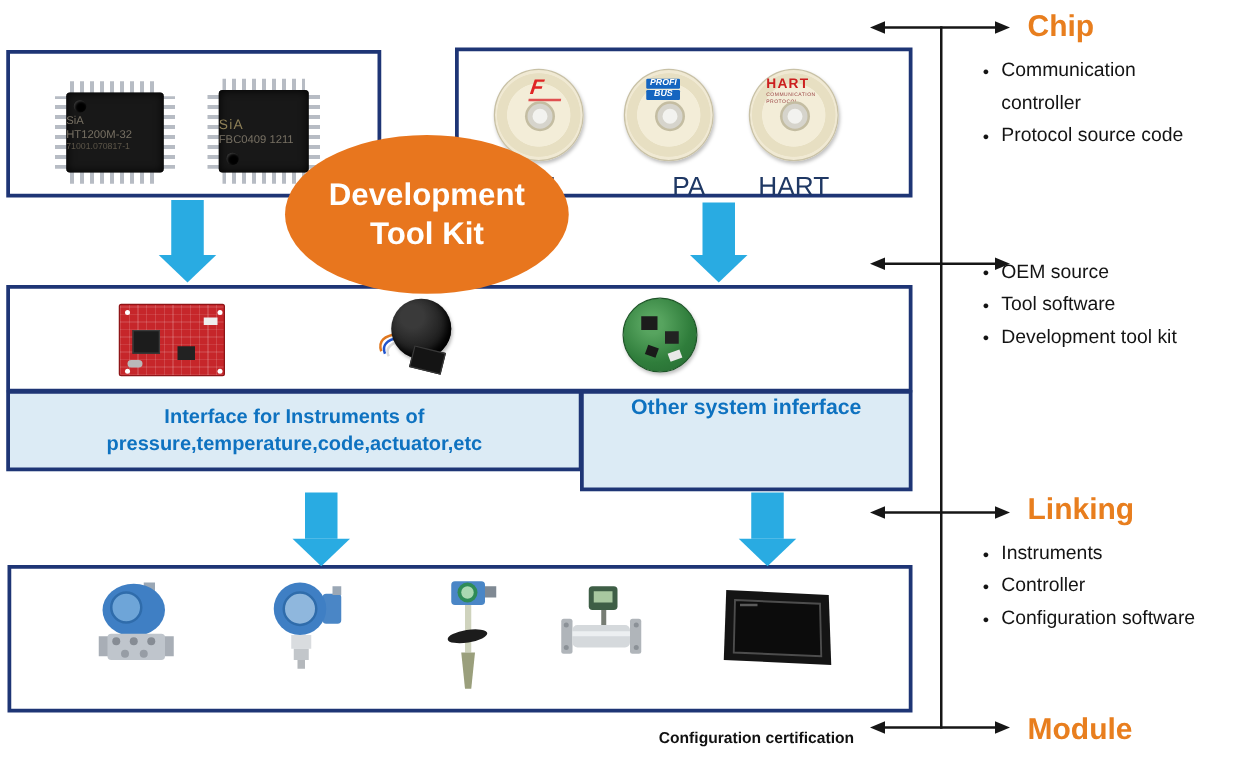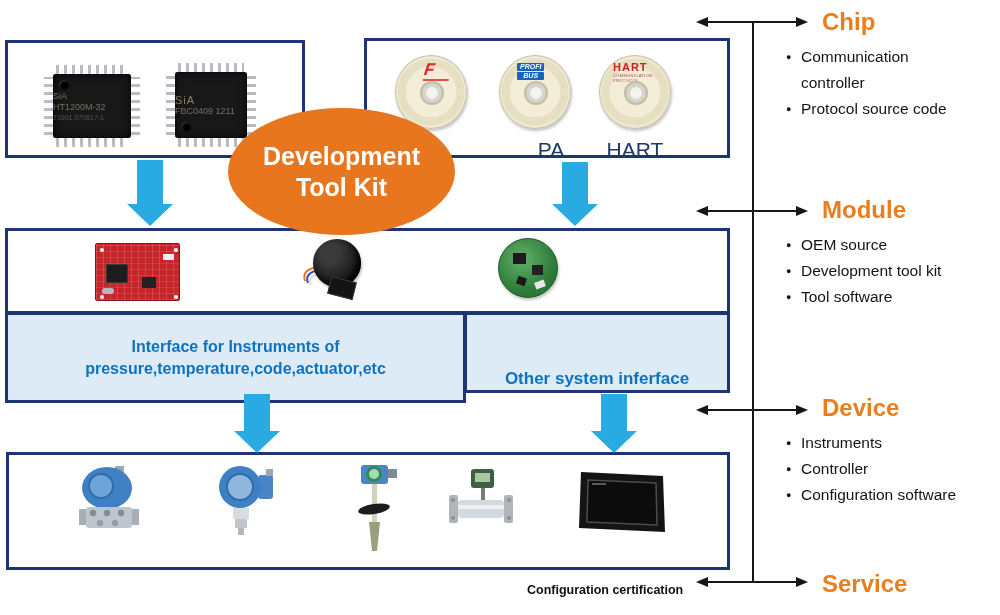--- a/index.html
+++ b/index.html
@@ -5,27 +5,27 @@
   * { margin:0; padding:0; box-sizing:border-box; }
   html,body { background:#fff; }
   body { font-family:"Liberation Sans", sans-serif; }
   #stage { position:relative; width:1000px; height:615px; background:#fff; overflow:hidden; }
 
   
   .navy-box { position:absolute; border:3px solid #1e3575; background:#fff; }
   #chip-box   { left:5px;   top:40px;  width:300px; height:118px; }
   #cd-box     { left:364px; top:38px;  width:366px; height:120px; }
   #module-box { left:5px;   top:228px; width:725px; height:86px;  }
-  #if-left    { left:5px;   top:312px; width:461px; height:91px;  background:#dcebf5; }
+  #if-left    { left:5px;   top:312px; width:461px; height:65px;  background:#dcebf5; }
   #if-right   { left:464px; top:312px; width:266px; height:81px;  background:#dcebf5; }
   #device-box { left:6px;   top:452px; width:724px; height:118px; }
 
   .if-text { color:#0e72c0; font-weight:bold; font-size:16px; line-height:22px; text-align:center; }
   #if-left  { display:flex; flex-direction:column; justify-content:center; }
-  #if-right { display:flex; align-items:flex-end; justify-content:center; font-size:17px; }
+  #if-right { display:flex; align-items:flex-start; justify-content:center; font-size:17px; }
   #if-right .if-text { font-size:17px; }
 
   
   #dtk-ellipse { position:absolute; left:228px; top:108px; width:227px; height:127px;
     background:#e8761e; border-radius:50%; z-index:6;
     display:flex; flex-direction:column; align-items:center; justify-content:center;
     color:#fff; font-weight:bold; font-size:25px; line-height:31px; text-align:center; }
 
   
   .down-arrow { position:absolute; width:46px; z-index:2; }
@@ -311,34 +311,33 @@
   </svg>
 
   <div id="anno-chip" class="anno">
     <h2>Chip</h2>
     <ul>
       <li>Communication controller</li>
       <li>Protocol source code</li>
     </ul>
   </div>
   <div id="anno-module" class="anno">
-    <h2>Module</h2>
     <ul>
       <li>OEM source</li>
+      <li>Tool software</li>
       <li>Development tool kit</li>
-      <li>Tool software</li>
     </ul>
   </div>
   <div id="anno-device" class="anno">
-    <h2>Device</h2>
+    <h2>Linking</h2>
     <ul>
       <li>Instruments</li>
       <li>Controller</li>
       <li>Configuration software</li>
     </ul>
   </div>
   <div id="anno-service" class="anno">
-    <h2>Service</h2>
+    <h2>Module</h2>
   </div>
 
   <div id="intl-cert">Configuration certification</div>
 
 </div>
 
 </body></html>

